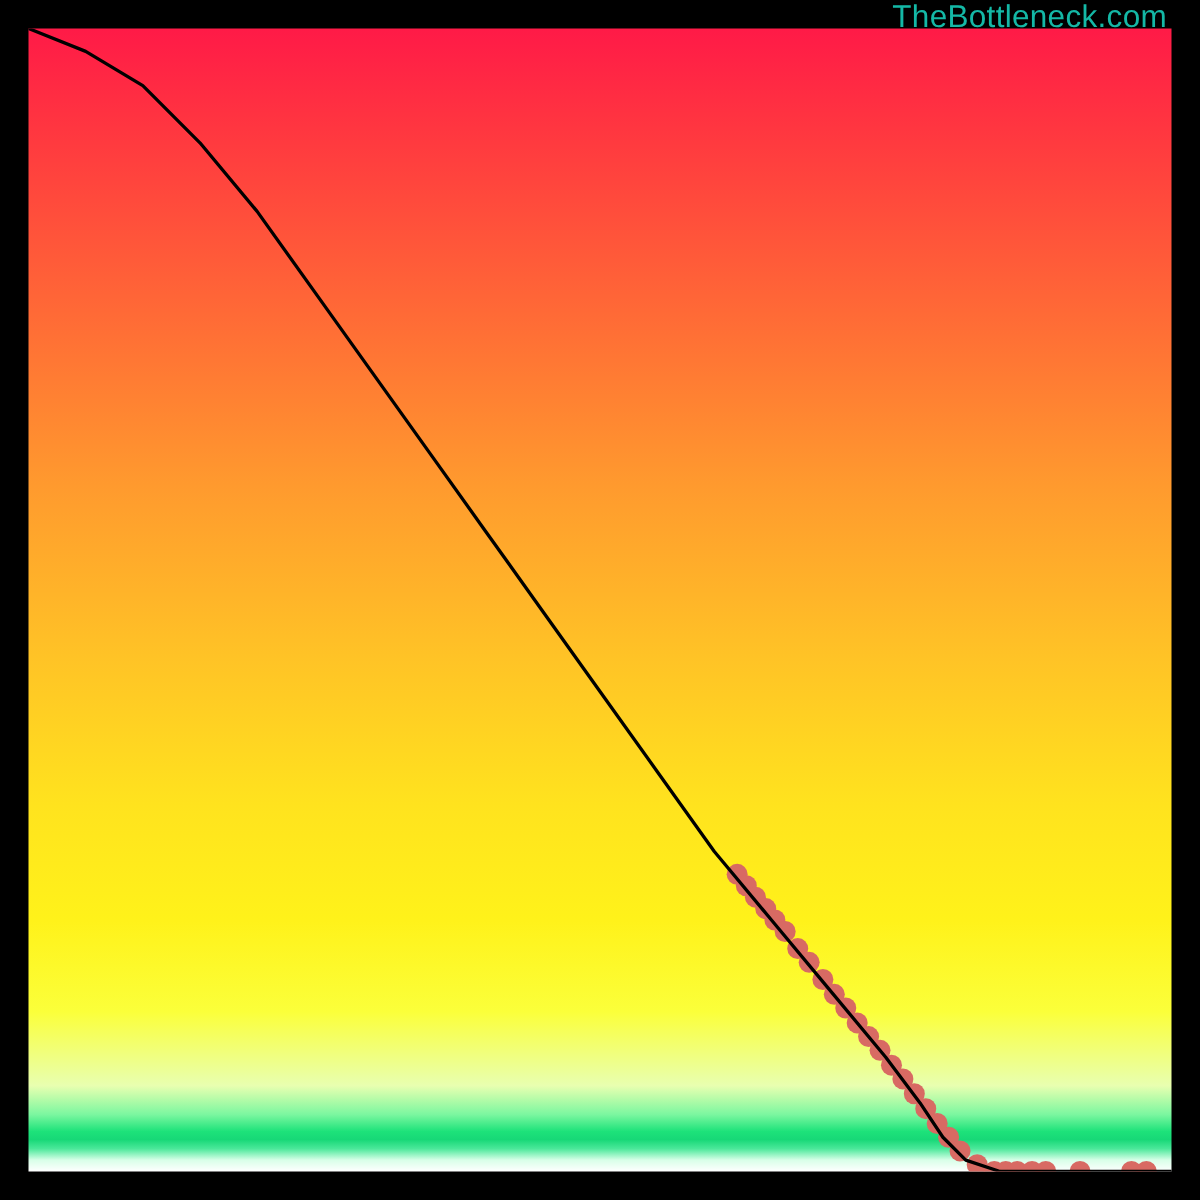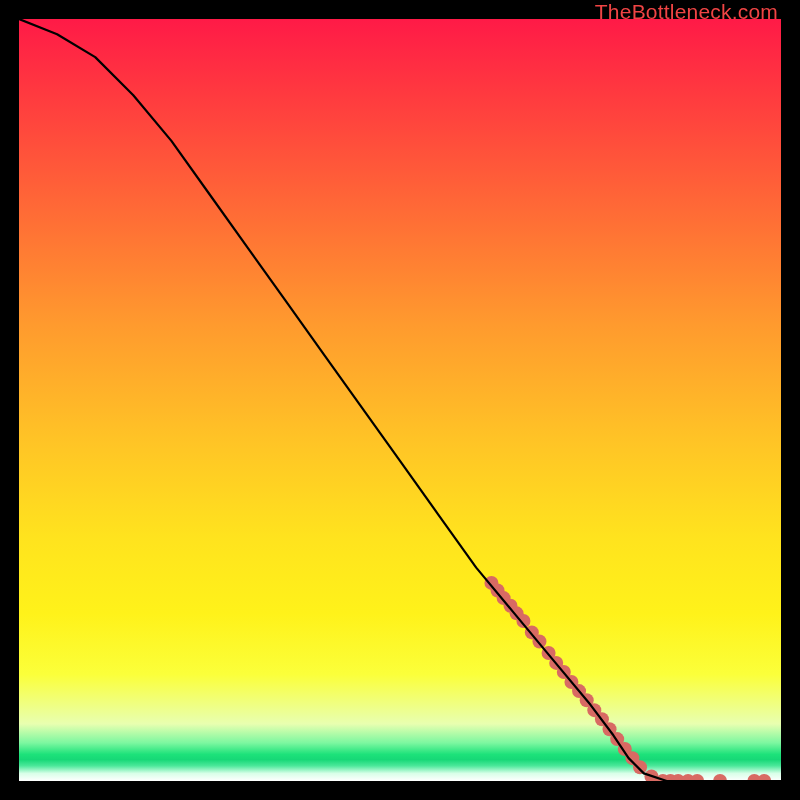--- a/index.html
+++ b/index.html
@@ -42,21 +42,21 @@
       #17d877 97.2%,
       #4be89a 98%,
       #d8ffe8 99%,
       #ffffff 100%
     );
   }
   .watermark {
     position: absolute;
     top: 0px;
     right: 22px;
-    color: #ef4444;
+    color: #14b8a6;
     font-size: 21px;
     font-weight: 500;
     letter-spacing: 0.2px;
     z-index: 5;
     user-select: none;
   }
   svg.curve {
     position: absolute;
     left: 19px;
     top: 19px;

